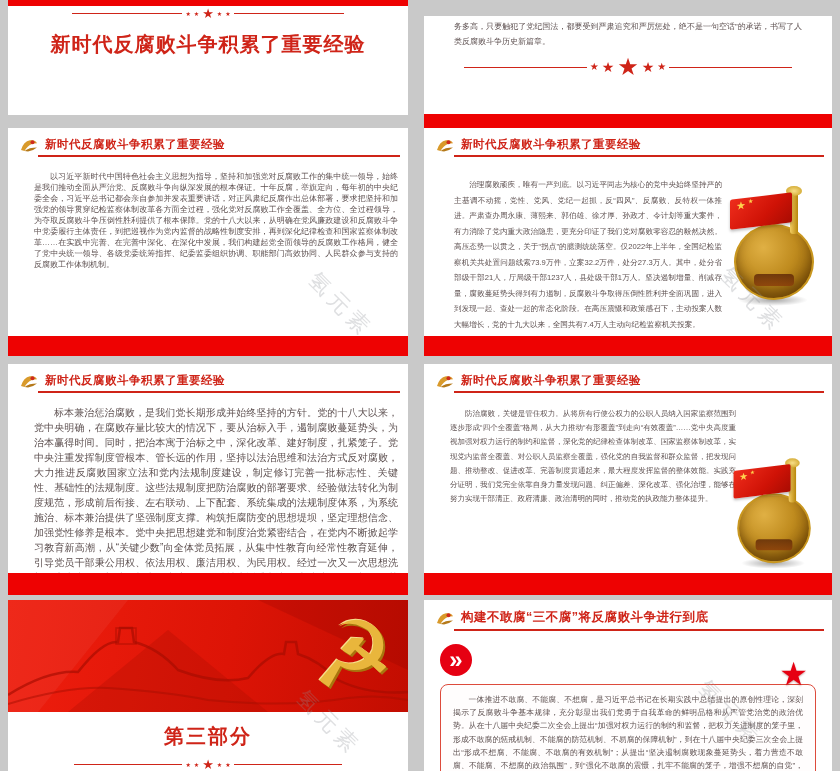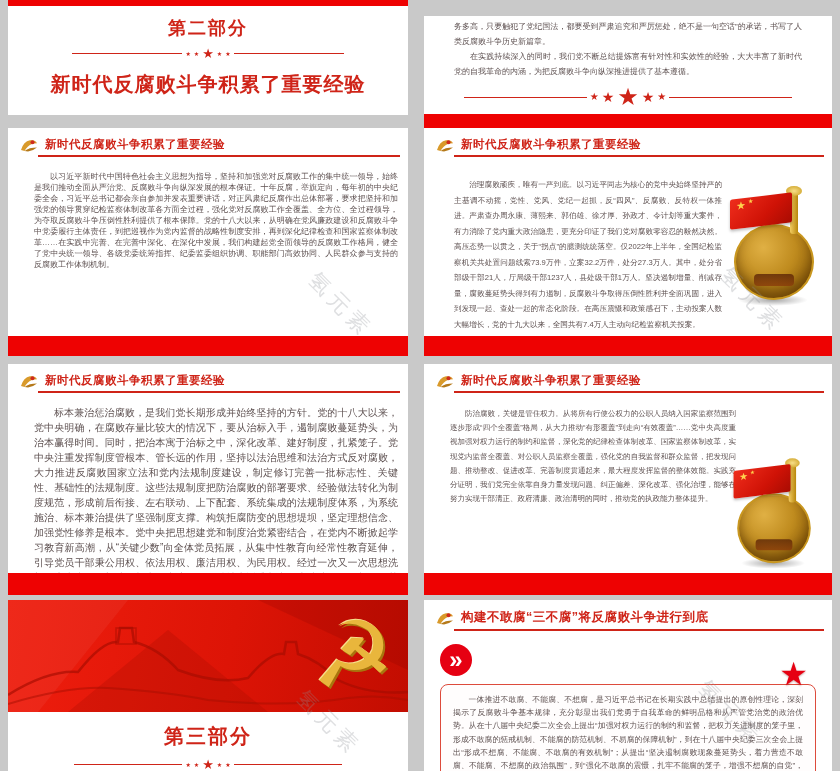--- a/index.html
+++ b/index.html
@@ -94,37 +94,35 @@
   .wm{position:absolute;color:#8d9096;opacity:.28;font-size:22px;letter-spacing:5px;
     transform:rotate(45deg);pointer-events:none;white-space:nowrap;}
 </style>
 </head>
 <body>
 
 <div class="screen">
 
   <div class="slide s1" style="left:8px;top:0;width:400px;height:115px;">
     <div class="redstrip"></div>
-    <div class="part-label">第二部分</div>
     <div class="divider">
       <span class="dl"></span>
       <span class="st star-sm">★</span>
       <span class="st star-sm">★</span>
       <span class="st star-lg">★</span>
       <span class="st star-sm">★</span>
       <span class="st star-sm">★</span>
       <span class="dl"></span>
     </div>
     <div class="big-title">新时代反腐败斗争积累了重要经验</div>
   </div>
 
   <div class="slide s2" style="left:424px;top:16px;width:408px;height:115px;">
     <div class="bodytext">
       <p class="noindent">务多高，只要触犯了党纪国法，都要受到严肃追究和严厉惩处，绝不是一句空话”的承诺，书写了人类反腐败斗争历史新篇章。</p>
-      <p>在实践持续深入的同时，我们党不断总结提炼富有针对性和实效性的经验，大大丰富了新时代党的自我革命的内涵，为把反腐败斗争向纵深推进提供了基本遵循。</p>
     </div>
     <div class="divider divider-lg">
       <span class="dl"></span>
       <span class="st star-sm">★</span>
       <span class="st star-md">★</span>
       <span class="st star-lg">★</span>
       <span class="st star-md">★</span>
       <span class="st star-sm">★</span>
       <span class="dl"></span>
     </div>

